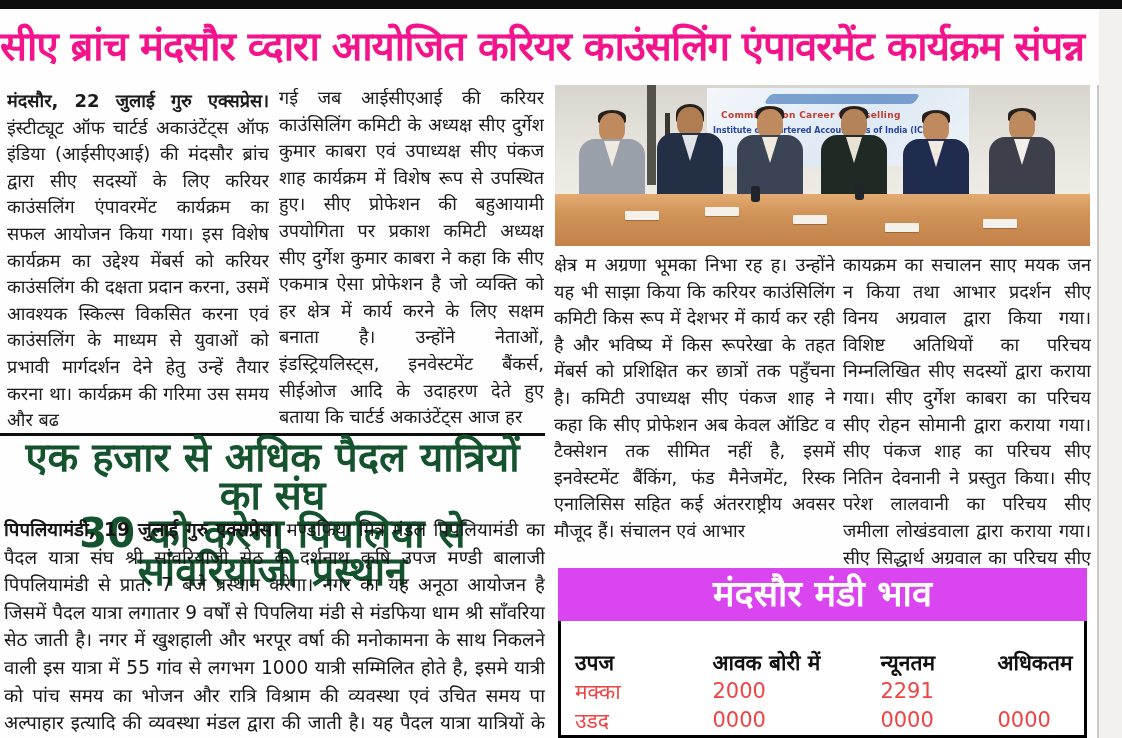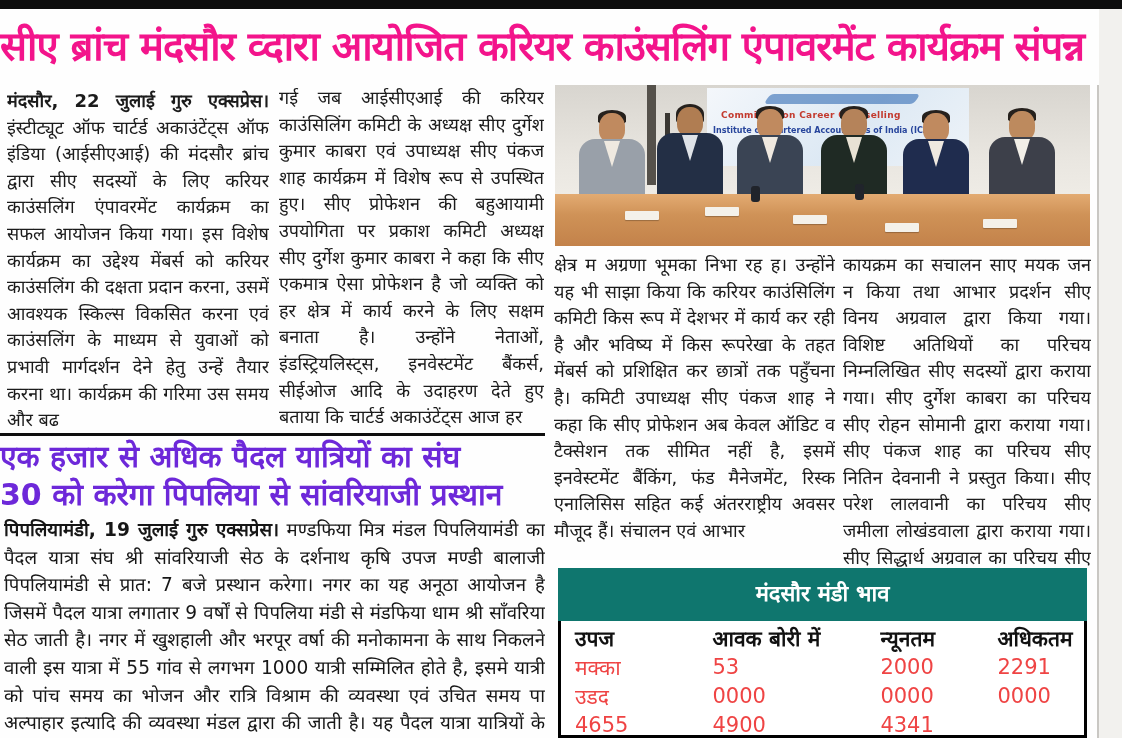--- a/index.html
+++ b/index.html
@@ -44,34 +44,34 @@
   .shirt { position:absolute; left:29px; top:28px; width:16px; height:26px; background:#efe9e0;
     clip-path:polygon(0 0,100% 0,50% 100%); }
   .ptable { position:absolute; left:0; bottom:0; width:535px; height:52px;
     background:linear-gradient(180deg,#e3ab72 0%,#cf9257 40%,#c3824a 100%); }
   .card { position:absolute; width:34px; height:9px; background:#f4f1ea; border-radius:1px;
     box-shadow:0 1px 1px rgba(0,0,0,.25); }
   .mic { position:absolute; width:9px; height:16px; background:#20242b; border-radius:3px; }
 
   .rule-left { position:absolute; left:0; top:433px; width:545px; height:3px; background:#0e0e0e; }
 
-  .headline2 { position:absolute; left:0; top:438px; width:545px; text-align:left;
-    color:#6d28d9; font-weight:bold; font-size:30px; line-height:38px; }
+  .headline2 { position:absolute; left:0; top:438px; width:545px; text-align:center;
+    color:#14532d; font-weight:bold; font-size:40px; line-height:38px; }
 
   .article2 { position:absolute; left:4px; top:516px; width:541px; height:222px;
     color:#161616; font-size:18.6px; line-height:27.6px; overflow:hidden; }
 
   .market { position:absolute; left:558px; top:568px; width:529px; height:170px; }
-  .mtitle { width:100%; height:53px; background:#0f766e; color:#fff; text-align:center;
-    font-size:22px; font-weight:bold; line-height:52px; }
+  .mtitle { width:100%; height:53px; background:#d946ef; color:#fff; text-align:center;
+    font-size:36px; font-weight:bold; line-height:52px; }
   .mbody { width:100%; height:117px; background:#fff; border:3px solid #000; border-top:none;
     padding:2px 0 0 0; }
   .mrow { display:grid; grid-template-columns:27% 33% 23% 17%; height:29px;
     align-items:center; font-size:21px; color:#ef4444; padding-left:14px; }
-  .mhead { font-weight:bold; color:#111; }
+  .mhead { font-weight:bold; color:#111;margin-top:24px; }
 
   .right-divider { position:absolute; left:1097px; top:85px; width:2px; height:653px; background:#c9c7c3; }
   .right-margin { position:absolute; left:1099px; top:0; width:23px; height:738px; background:#f2f1ee; }
 </style>
 </head>
 <body>
 
 <div class="page">
 
   <div class="right-margin"></div>
@@ -169,21 +169,20 @@
     <div class="mtitle">मंदसौर मंडी भाव</div>
     <div class="mbody">
       <div class="mrow mhead">
         <span>उपज</span>
         <span>आवक बोरी में</span>
         <span>न्यूनतम</span>
         <span>अधिकतम</span>
       </div>
       <div class="mrow">
         <span>मक्का</span>
-        <span>53</span>
         <span>2000</span>
         <span>2291</span>
       </div>
       <div class="mrow">
         <span>उडद</span>
         <span>0000</span>
         <span>0000</span>
         <span>0000</span>
       </div>
       <div class="mrow">

